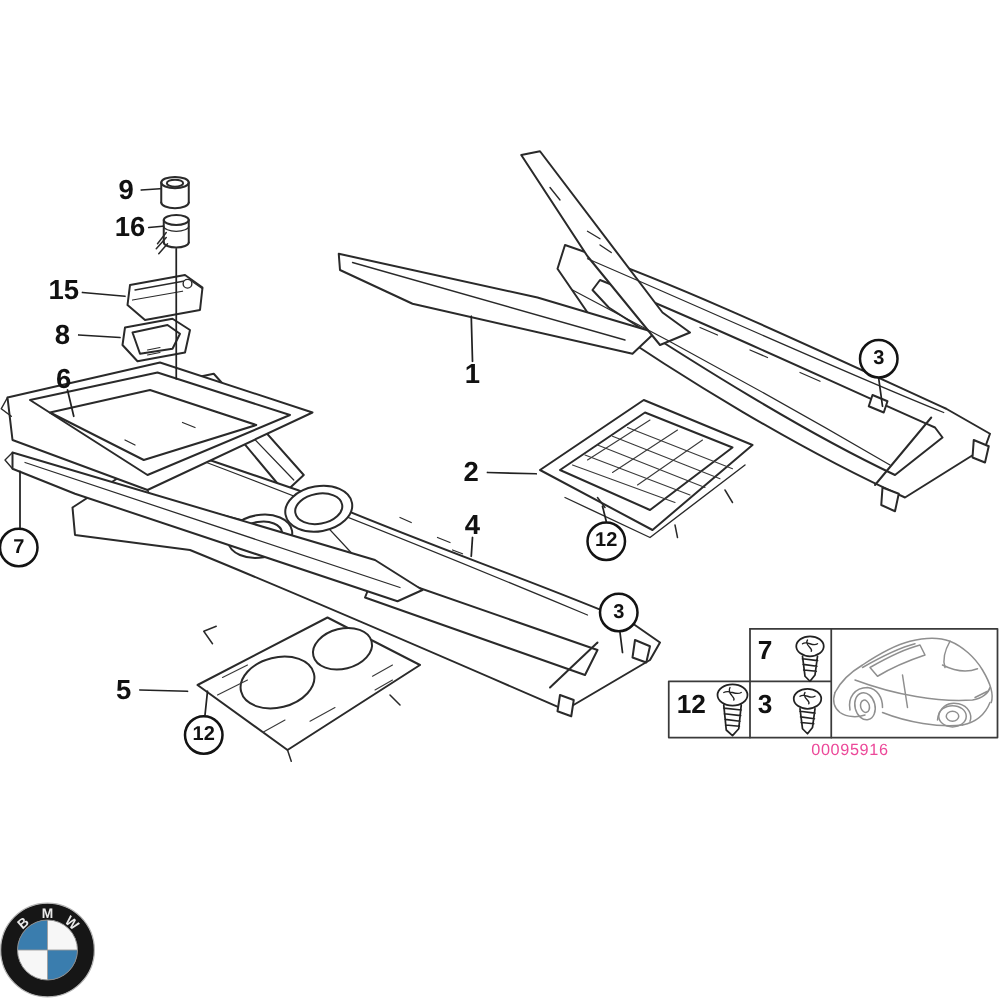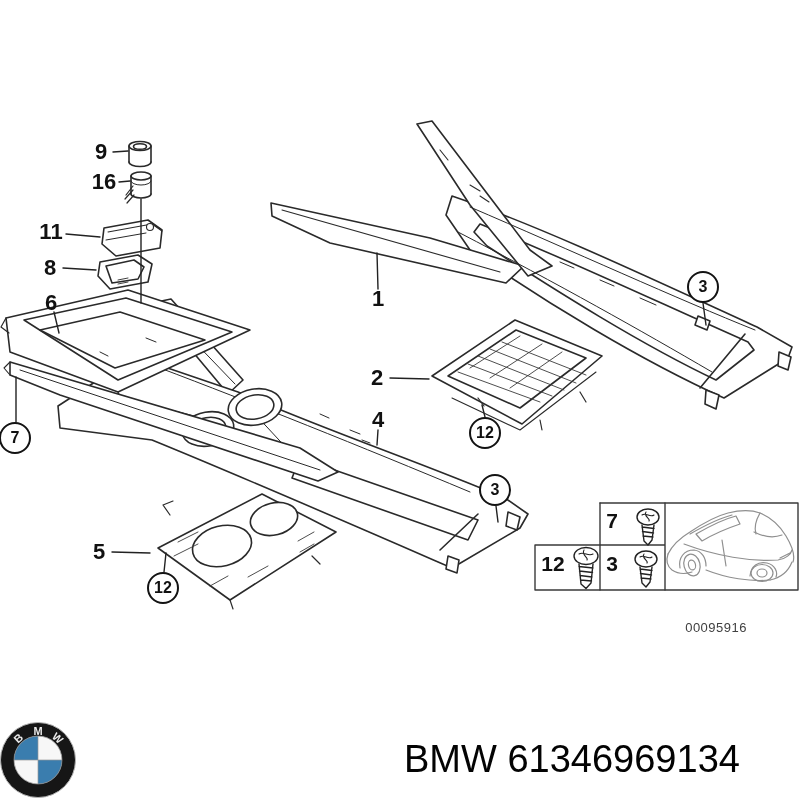--- a/index.html
+++ b/index.html
@@ -11,22 +11,22 @@
   .cn{position:absolute;transform:translate(-50%,-50%);
       font:700 22px "Liberation Sans",sans-serif;color:#111;white-space:nowrap;}
   
   .co{position:absolute;width:28px;height:28px;margin:-16px 0 0 -16px;
       border:2.2px solid #131313;border-radius:50%;background:#fff;
       display:flex;align-items:center;justify-content:center;
       font:700 16px "Liberation Sans",sans-serif;color:#111;}
   
   .il{position:absolute;transform:translate(-50%,-50%);
       font:700 21px "Liberation Sans",sans-serif;color:#111;}
-  .code{position:absolute;left:649px;top:592px;width:98px;text-align:right;
-        font:400 13px "Liberation Sans",sans-serif;letter-spacing:.5px;color:#404040;margin-top:28px;}
+  .code{position:absolute;left:649px;top:592px;width:98px;text-align:left;
+        font:400 13px "Liberation Sans",sans-serif;letter-spacing:.5px;color:#ec4899;}
   .ftext{position:absolute;left:404px;top:740px;
          font:400 38px/1.05 "Liberation Sans",sans-serif;color:#030303;white-space:nowrap;}
   #roundel{position:absolute;left:-1px;top:721px;}
 </style>
 </head>
 <body>
 
 <div id="stage">
 
   <svg id="lineart" width="800" height="712" viewBox="0 0 800 712">
@@ -193,21 +193,21 @@
           <path d="M94,9 C90,16 88,24 90,30"></path>
           <path d="M88,28 C98,33 108,34 116,31"></path>
           <path d="M114,54 L124,49 M56,36 L60,62"></path>
         </g>
       </g>
     </g>
   </svg>
 
   <div class="cn" style="left:101px;top:152px">9</div>
   <div class="cn" style="left:104px;top:182px">16</div>
-  <div class="cn" style="left:51px;top:232px">11</div>
+  <div class="cn" style="left:51px;top:232px">15</div>
   <div class="cn" style="left:50px;top:268px">8</div>
   <div class="cn" style="left:51px;top:303px">6</div>
   <div class="cn" style="left:378px;top:299px">1</div>
   <div class="cn" style="left:377px;top:378px">2</div>
   <div class="cn" style="left:378px;top:420px">4</div>
   <div class="cn" style="left:99px;top:552px">5</div>
 
   <div class="co" style="left:15px;top:438px">7</div>
   <div class="co" style="left:703px;top:287px">3</div>
   <div class="co" style="left:495px;top:490px">3</div>
@@ -227,15 +227,14 @@
     <path d="M39,63 A24,24 0 0 0 63,39 L39,39 Z" fill="#3a7dae"></path>
     <path d="M15,39 A24,24 0 0 0 39,63 L39,39 Z" fill="#f7f7f7"></path>
     <circle cx="39" cy="39" r="24" fill="none" stroke="#8a8a8a" stroke-width="0.8"></circle>
     <path d="M15,39 L63,39 M39,15 L39,63" stroke="#9a9a9a" stroke-width="0.7"></path>
     <g fill="#e9e9e9" font-family="Liberation Sans, sans-serif" font-size="11" font-weight="700" text-anchor="middle">
       <text transform="rotate(-42 39 39)" x="39" y="13.5">B</text>
       <text x="39" y="13.5">M</text>
       <text transform="rotate(42 39 39)" x="39" y="13.5">W</text>
     </g>
   </svg>
-  <div class="ftext">BMW 61346969134</div>
 
 </div>
 
 </body></html>

